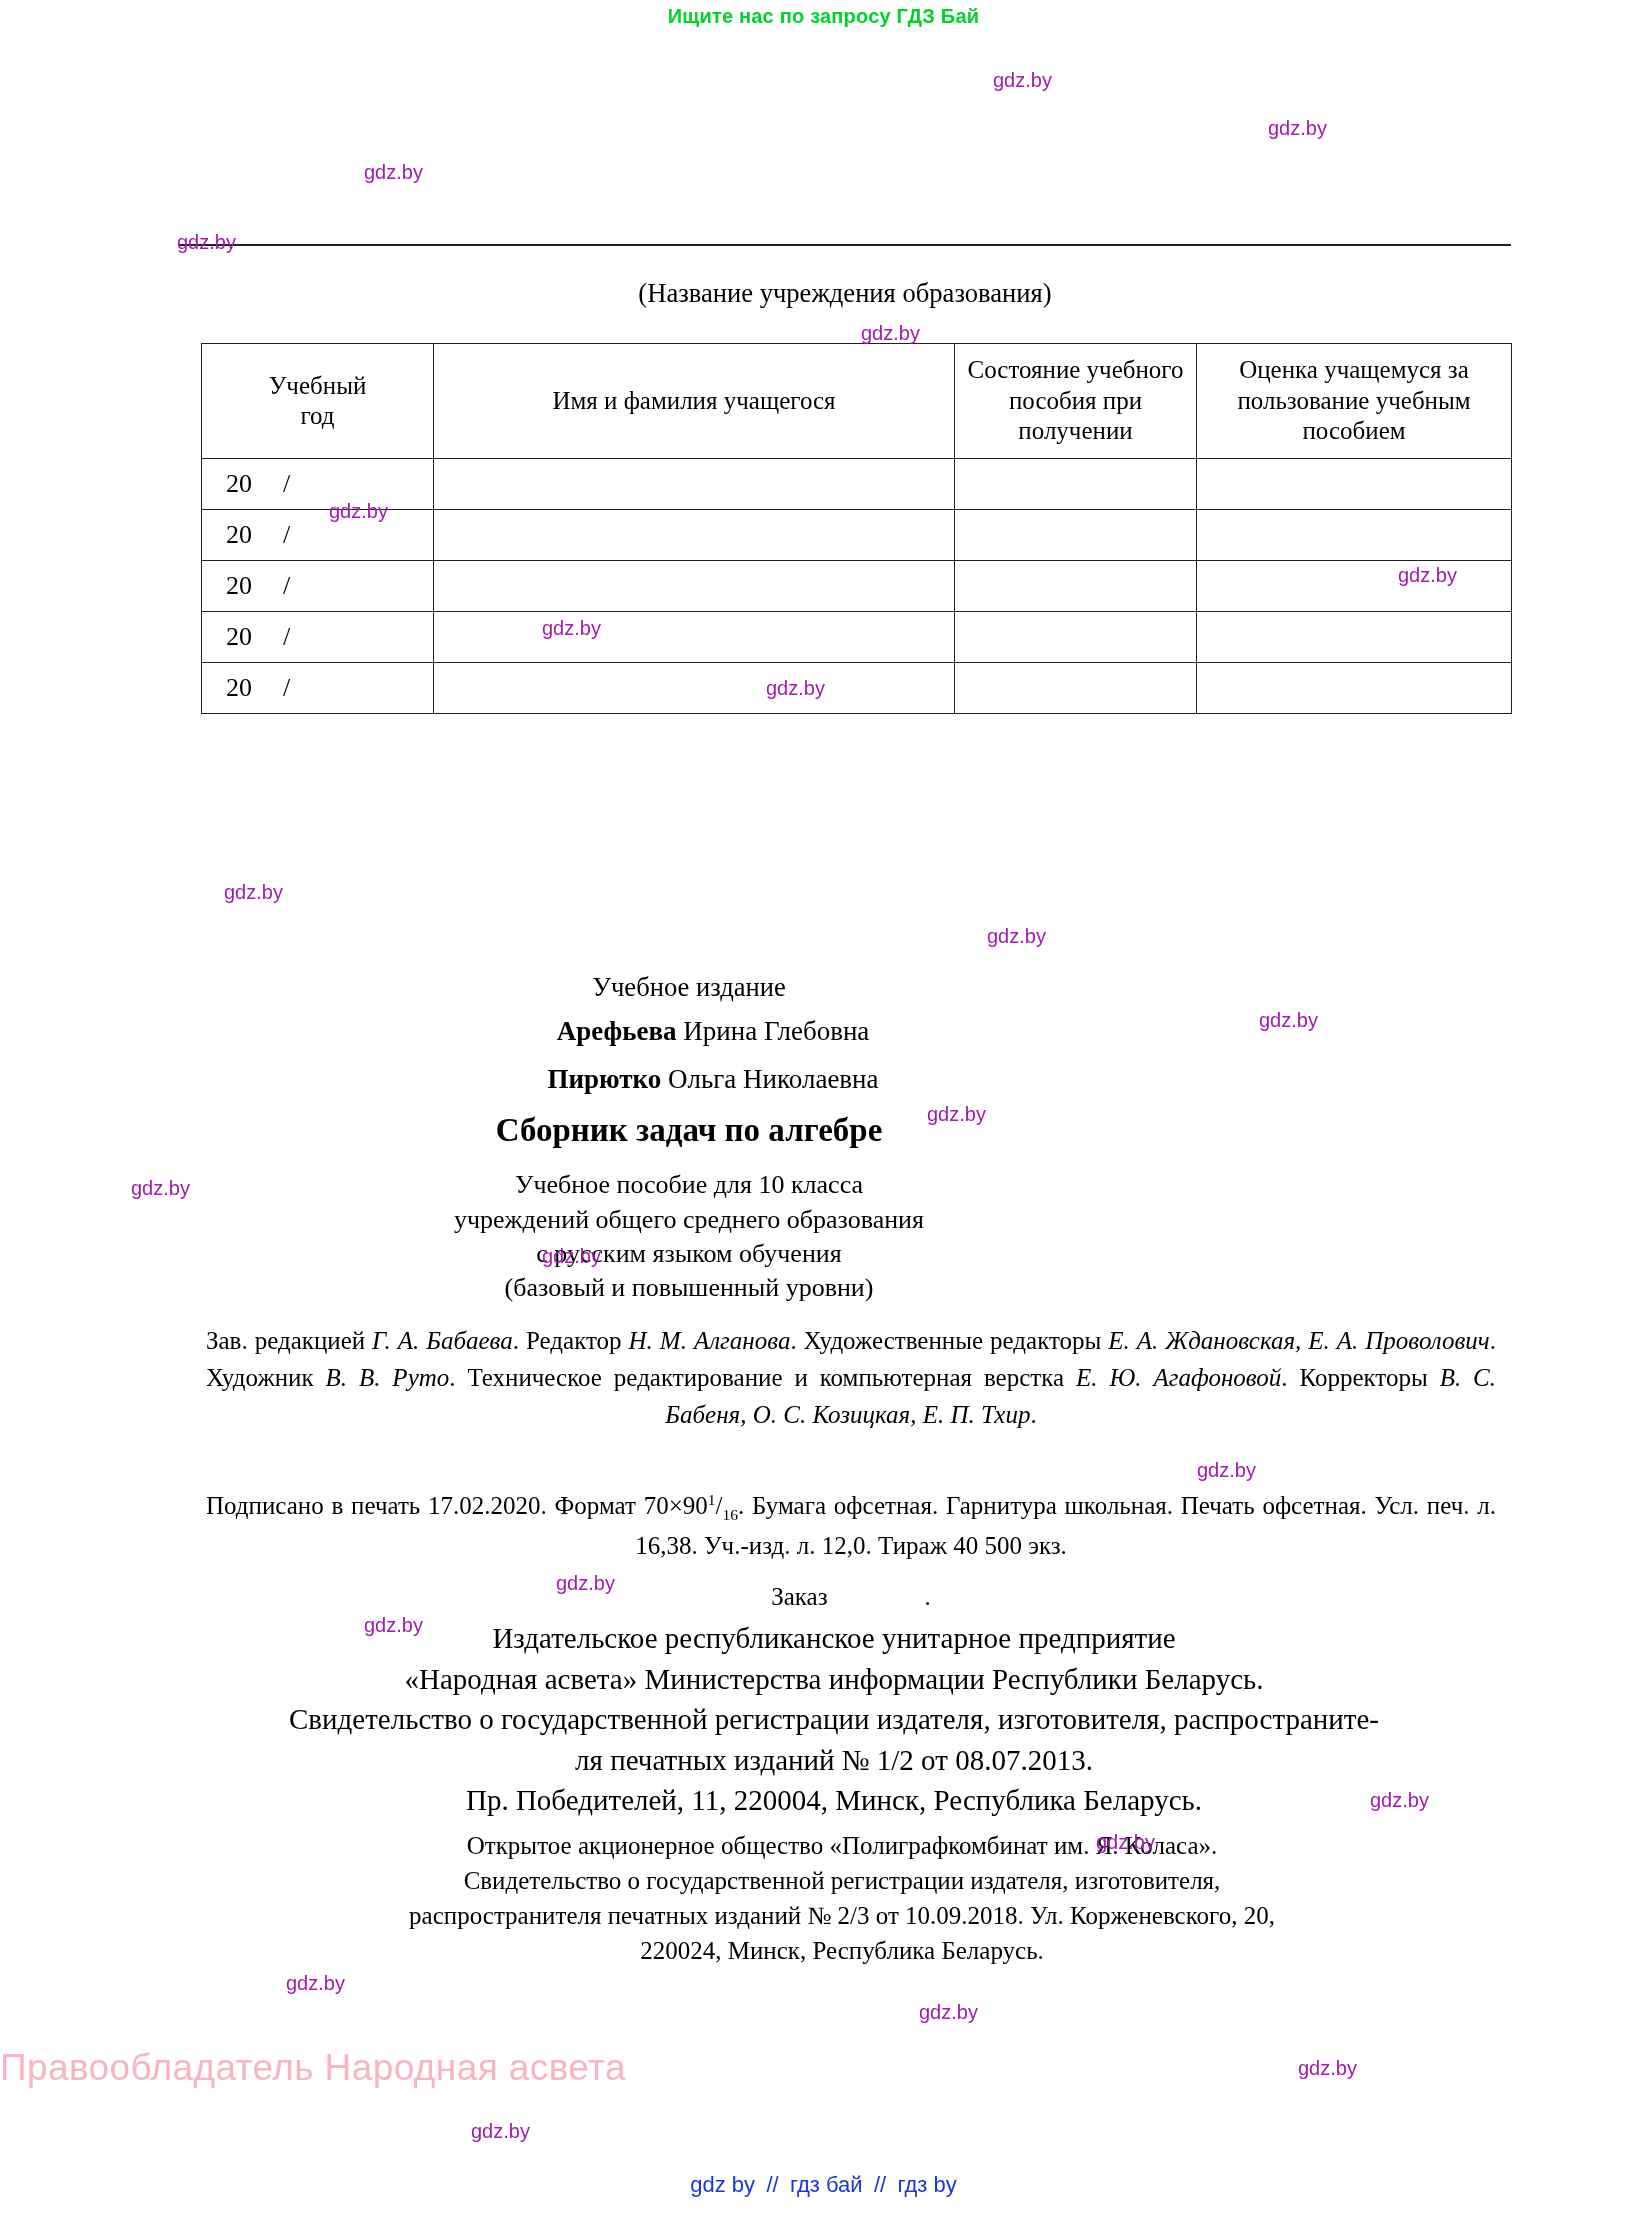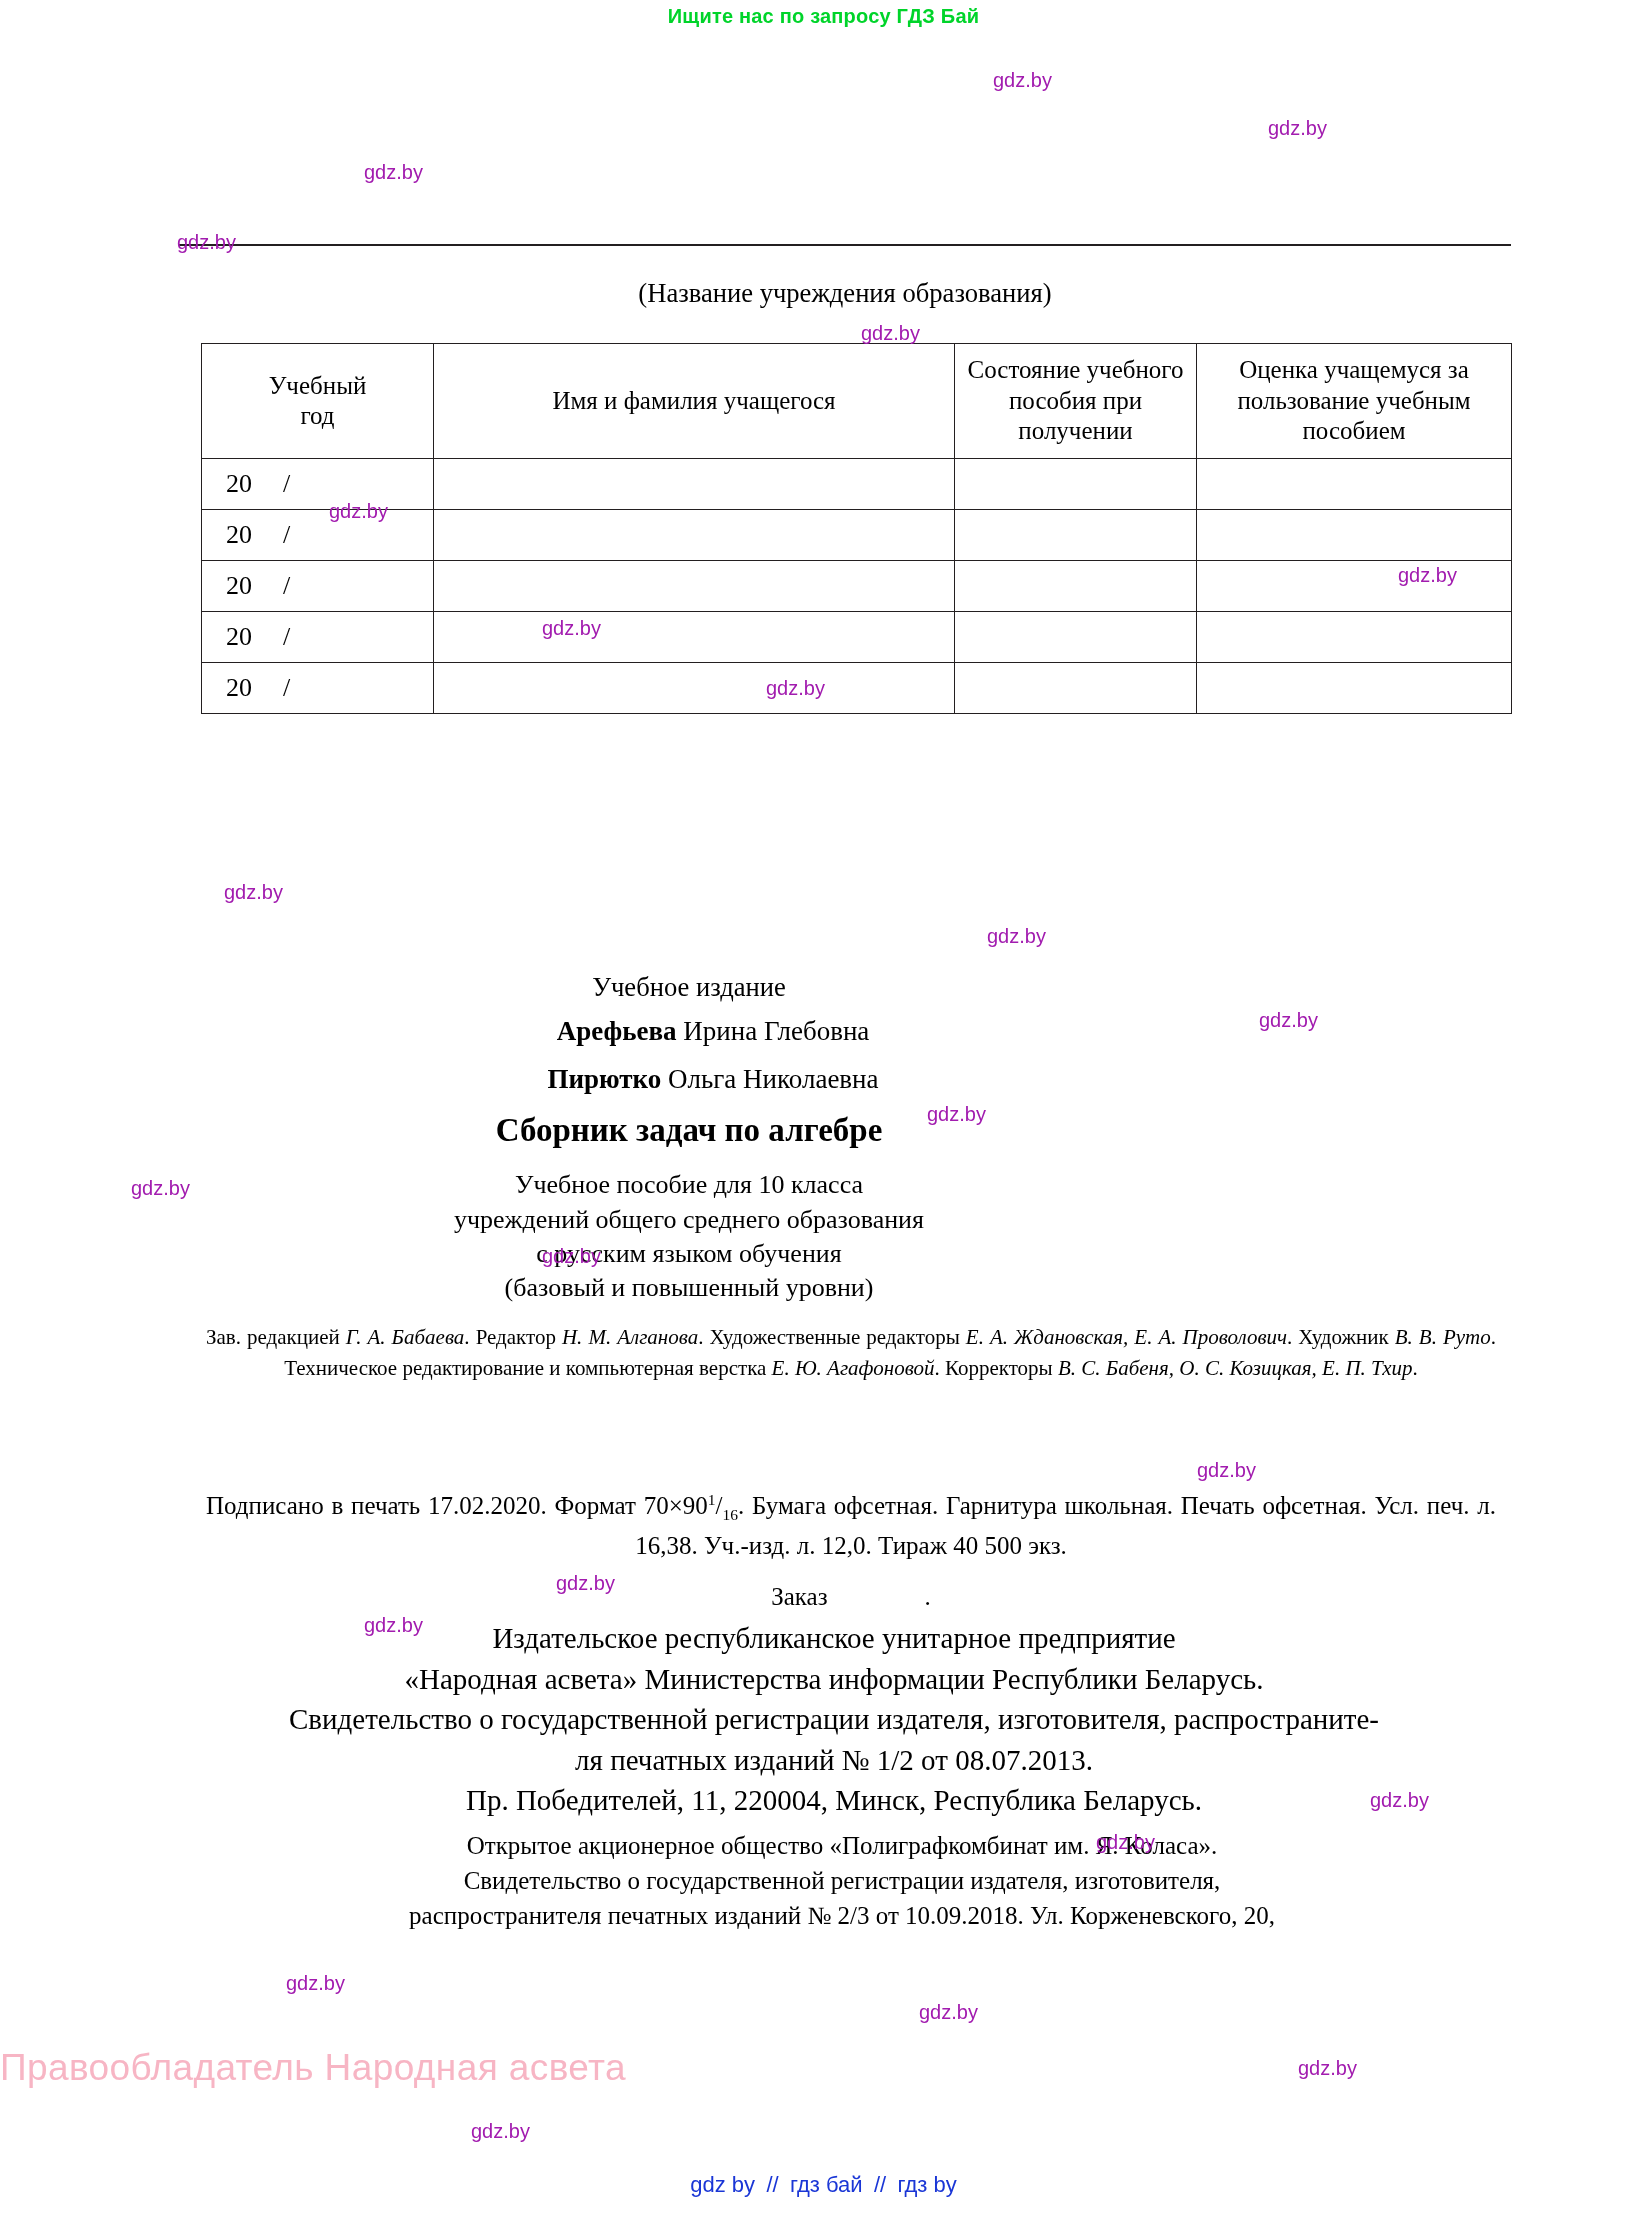--- a/index.html
+++ b/index.html
@@ -138,21 +138,21 @@
     font-size: 26px;
     line-height: 1.32;
   }
 
   
   .credits {
     position: absolute;
     left: 206px;
     top: 1322px;
     width: 1290px;
-    font-size: 21px;
+    font-size: 25px;
     line-height: 1.48;
     text-align: justify;
     text-align-last: center;
   }
   .credits i { font-style: italic; }
 
   
   .press {
     position: absolute;
     left: 206px;
@@ -311,20 +311,21 @@
     <div>«Народная асвета» Министерства информации Республики Беларусь.</div>
     <div>Свидетельство о государственной регистрации издателя, изготовителя, распространите-</div>
     <div>ля печатных изданий № 1/2 от 08.07.2013.</div>
     <div>Пр. Победителей, 11, 220004, Минск, Республика Беларусь.</div>
   </div>
 
   <div class="printer">
     <div>Открытое акционерное общество «Полиграфкомбинат им. Я. Коласа».</div>
     <div>Свидетельство о государственной регистрации издателя, изготовителя,</div>
     <div>распространителя печатных изданий № 2/3 от 10.09.2018. Ул. Корженевского, 20,</div>
+    <div>220024, Минск, Республика Беларусь.</div>
   </div>
 
   <div class="pink-wm">Правообладатель Народная асвета</div>
 
   <div class="footer-links"><a href="#">gdz by</a><span class="sep">//</span><a href="#">гдз бай</a><span class="sep">//</span><a href="#">гдз by</a></div>
 
   <div id="wm-layer">
       <div class="wm" style="left: 993px; top: 69px;">gdz.by</div>
       <div class="wm" style="left: 1268px; top: 117px;">gdz.by</div>
       <div class="wm" style="left: 364px; top: 161px;">gdz.by</div>

